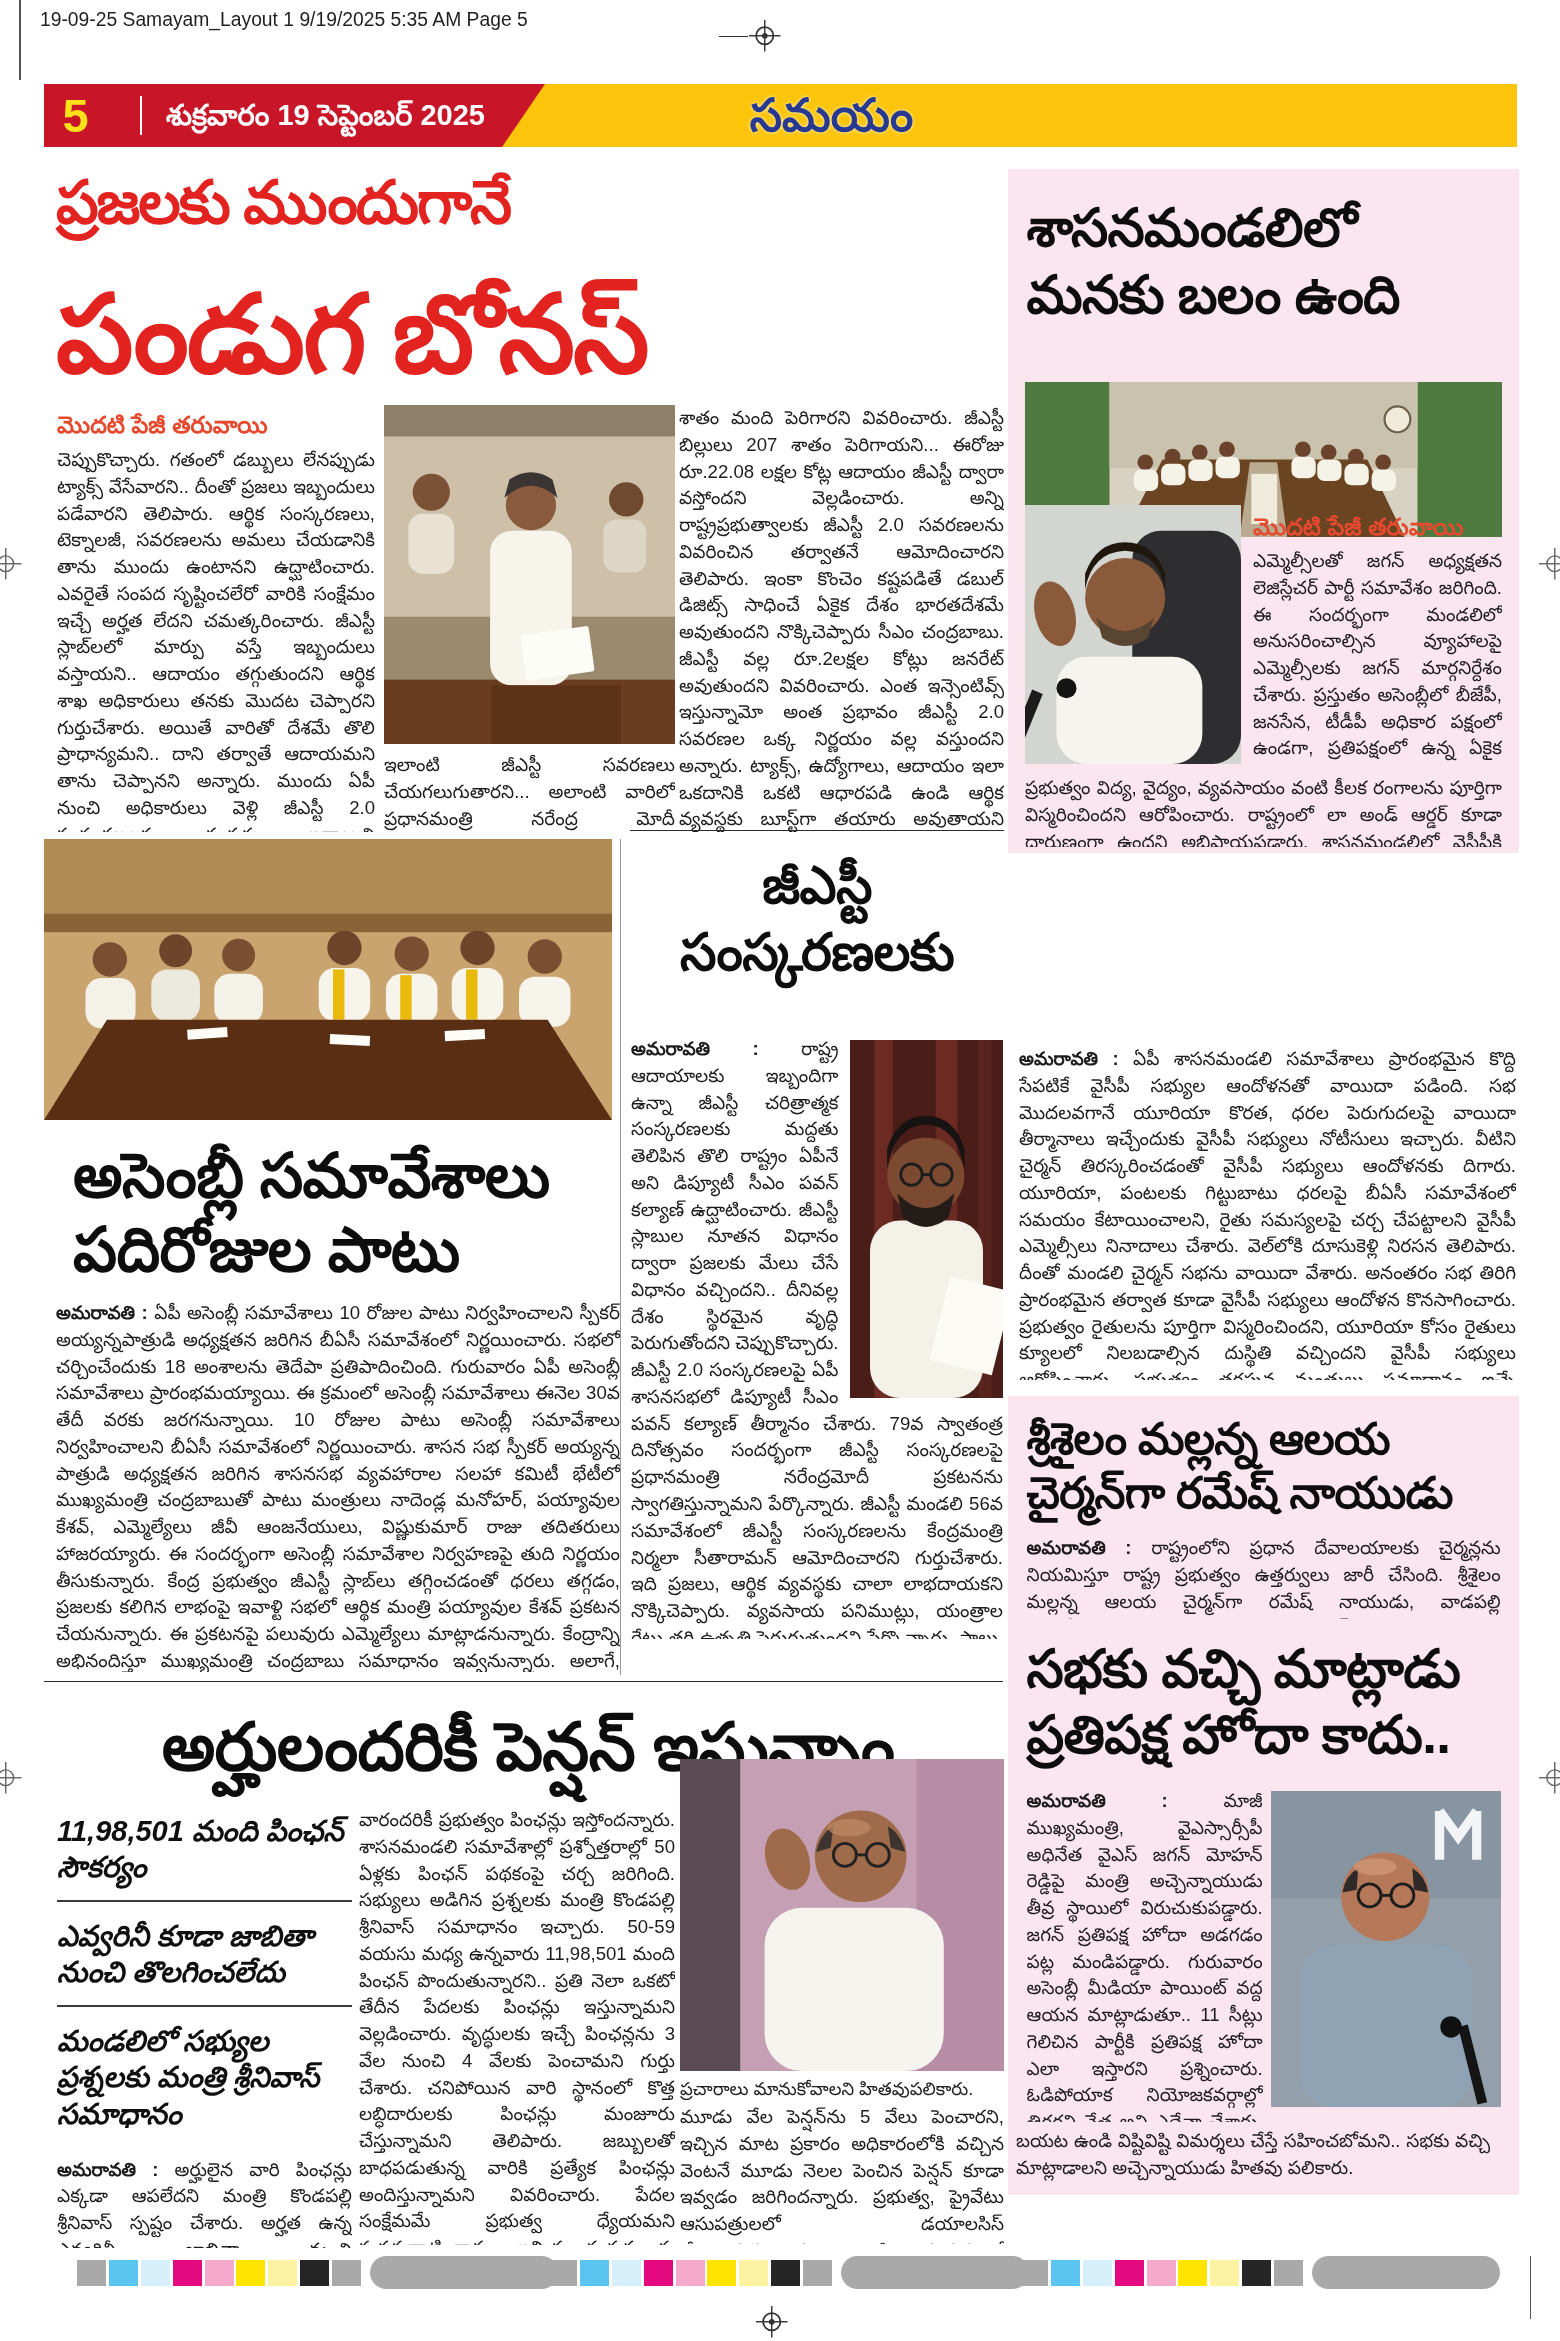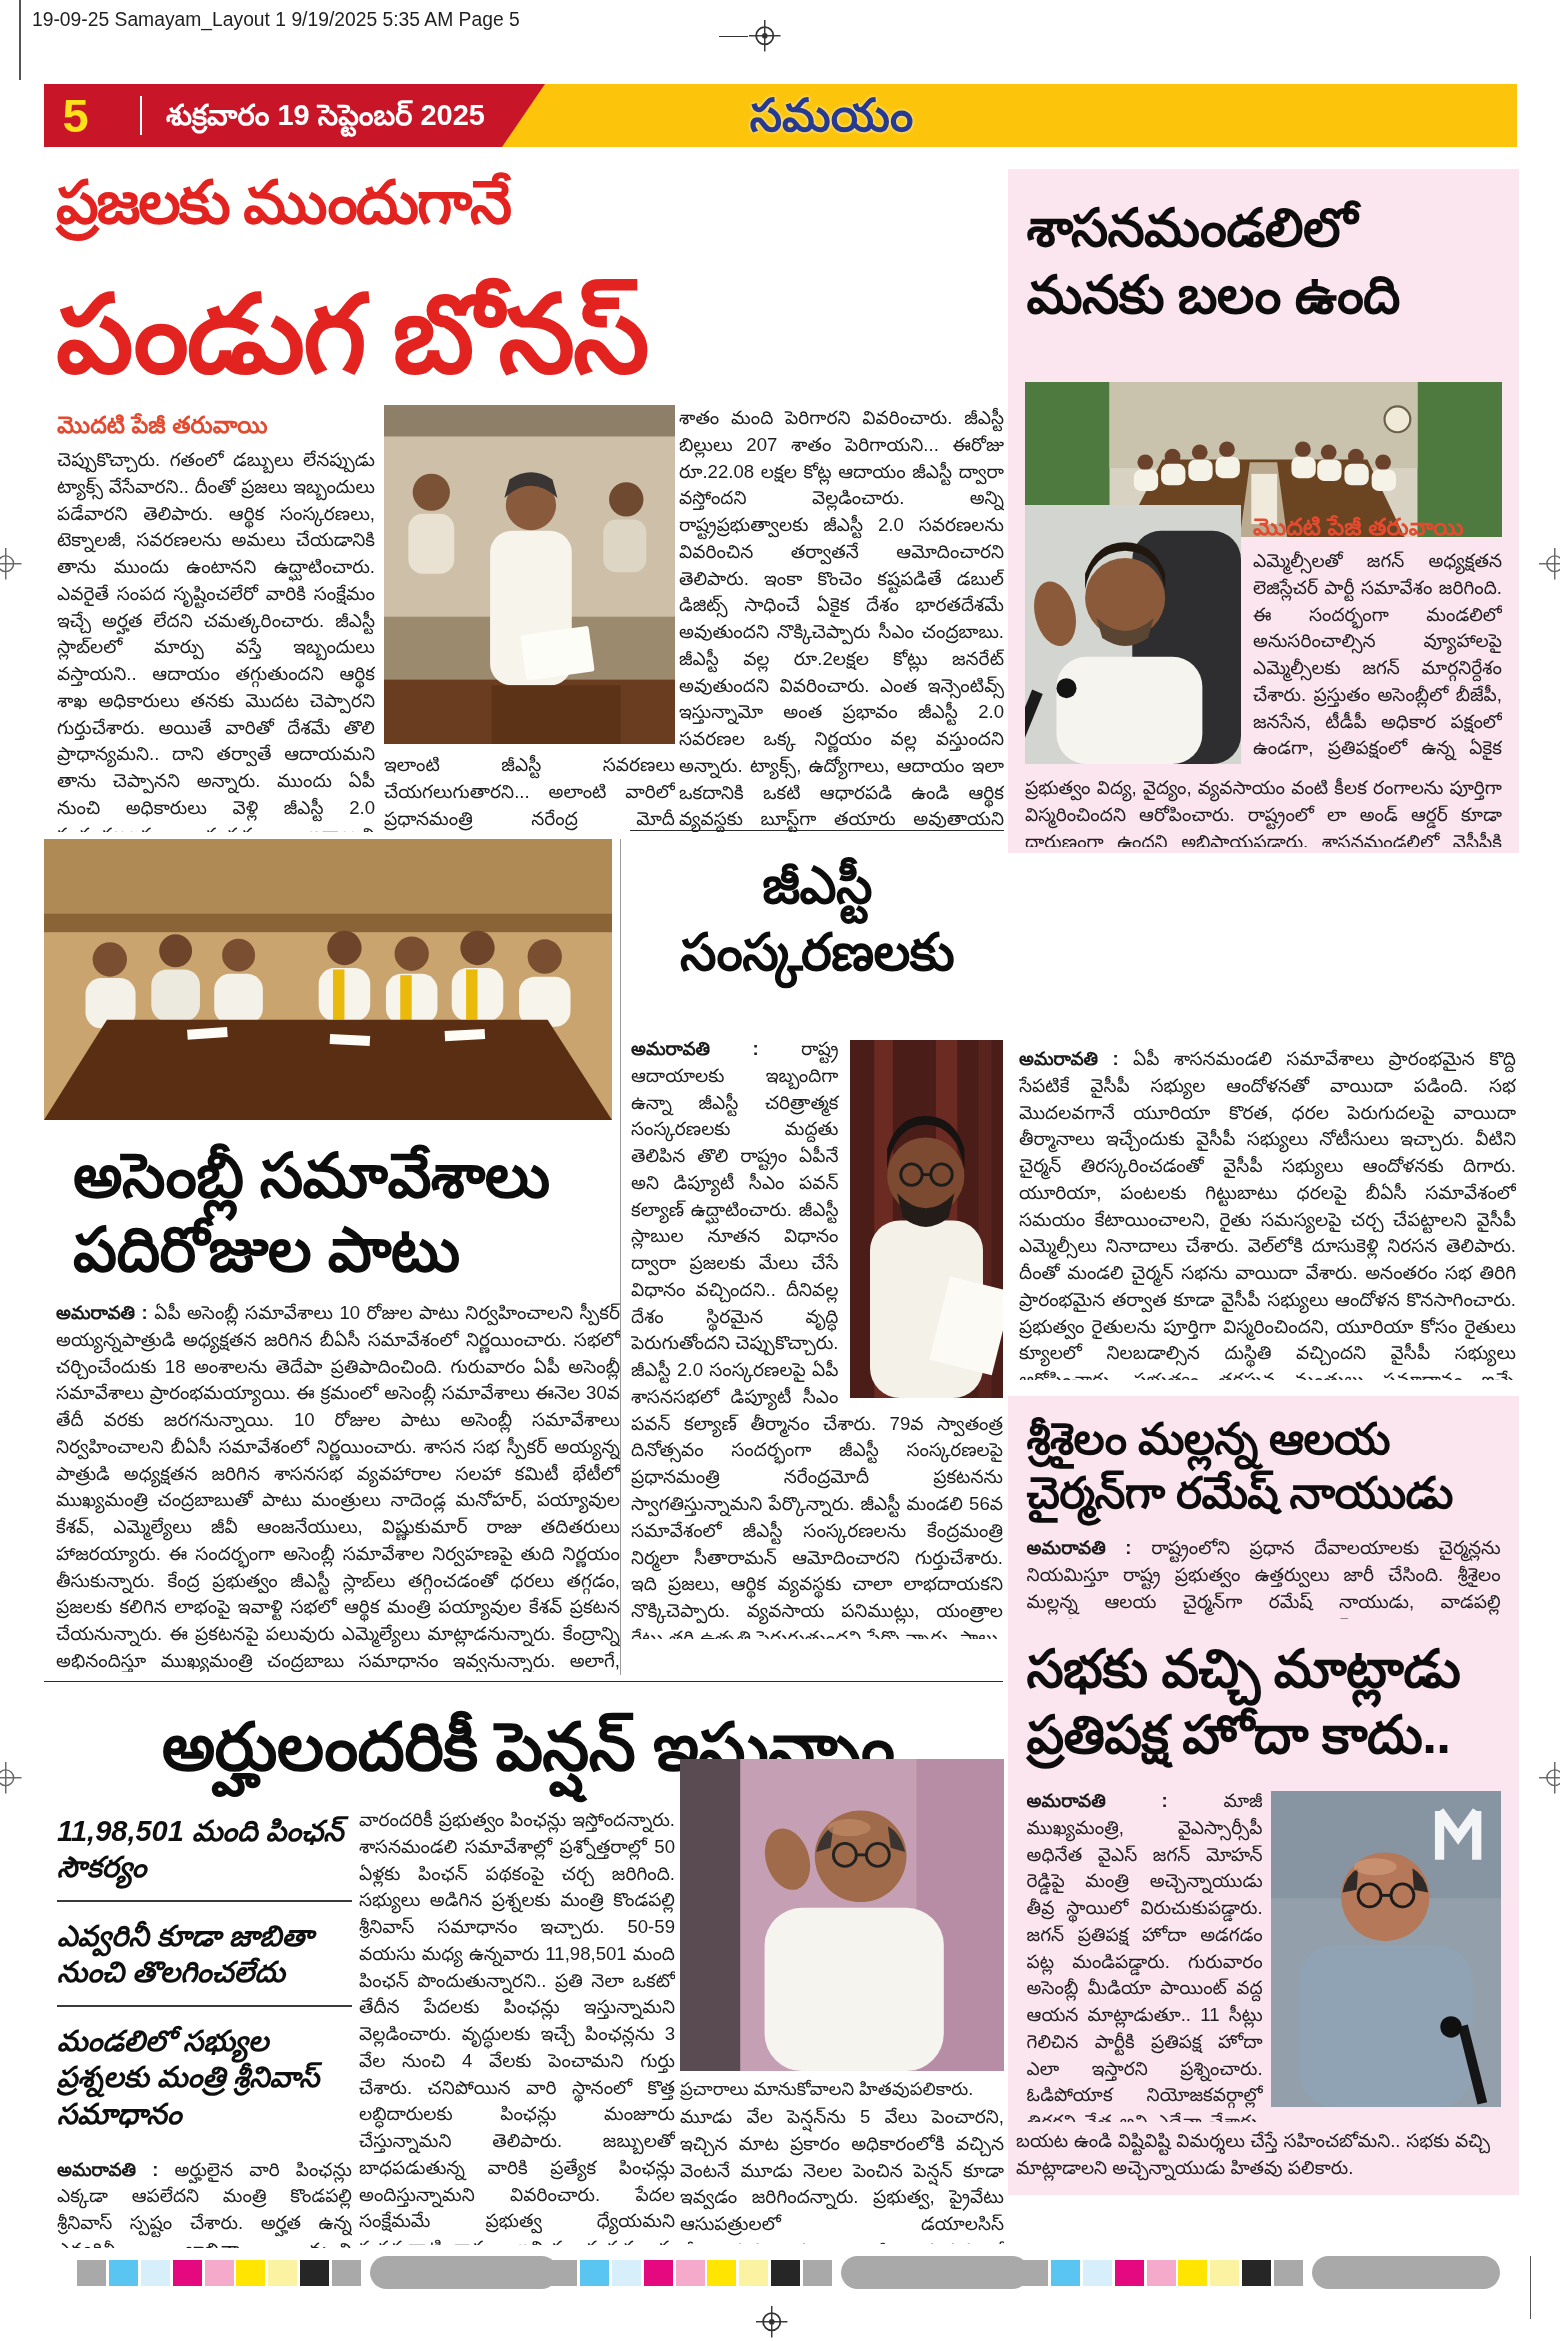--- a/index.html
+++ b/index.html
@@ -22,21 +22,21 @@
   .bar{position:absolute;top:84px;left:44px;width:1473px;height:63px;background:var(--header-yellow,#fcc50b);}
   .bar-red-left{position:absolute;left:0;top:0;width:501px;height:63px;background:var(--header-red,#c81628);
       clip-path:polygon(0 0,100% 0,calc(100% - 43px) 100%,0 100%);}
   .bar-red-right{position:absolute;left:1151px;top:0;width:322px;height:63px;background:var(--header-red,#c81628);}
   .pagenum{position:absolute;left:18.6px;top:0;line-height:63px;font-size:47px;font-weight:800;color:#ffe11a;}
   .bar-div{position:absolute;left:96px;top:12px;width:2.1px;height:39px;background:#ffffff;}
   .bar-date{position:absolute;left:122px;top:0;line-height:63px;font-size:29px;font-weight:700;color:#ffffff;}
   .masthead{position:absolute;left:666px;width:243px;top:0;line-height:63px;font-size:46px;font-weight:800;
       color:var(--masthead-blue,#283a8f);text-align:center;text-shadow:0 0 3.6px rgba(255,255,255,.9);}
   .siteurl{position:absolute;width:322px;left:0;top:0;line-height:63px;font-size:23.6px;color:#fff;text-align:center;}
-  .slug{position:absolute;left:32px;top:8.6px;font-size:19.3px;color:#1f1f1f;}
+  .slug{position:absolute;left:40px;top:8.6px;font-size:19.3px;color:#1f1f1f;}
   .patches{position:absolute;display:flex;align-items:center;}
   .patch{width:29px;height:26px;margin-right:2.9px;}
   .pill{width:188px;height:33px;border-radius:16.5px;margin-left:5.7px;}
   .regmark{position:absolute;width:31.5px;height:31.5px;}
   .pfloat{float:right;width:153px;height:358px;margin:4.3px 0 7.2px 11.5px;overflow:hidden;}
   .pfloat svg{display:block;width:100%;height:100%;}
   .headline-c{text-align:center;}
 </style>
 </head>
 <body>

